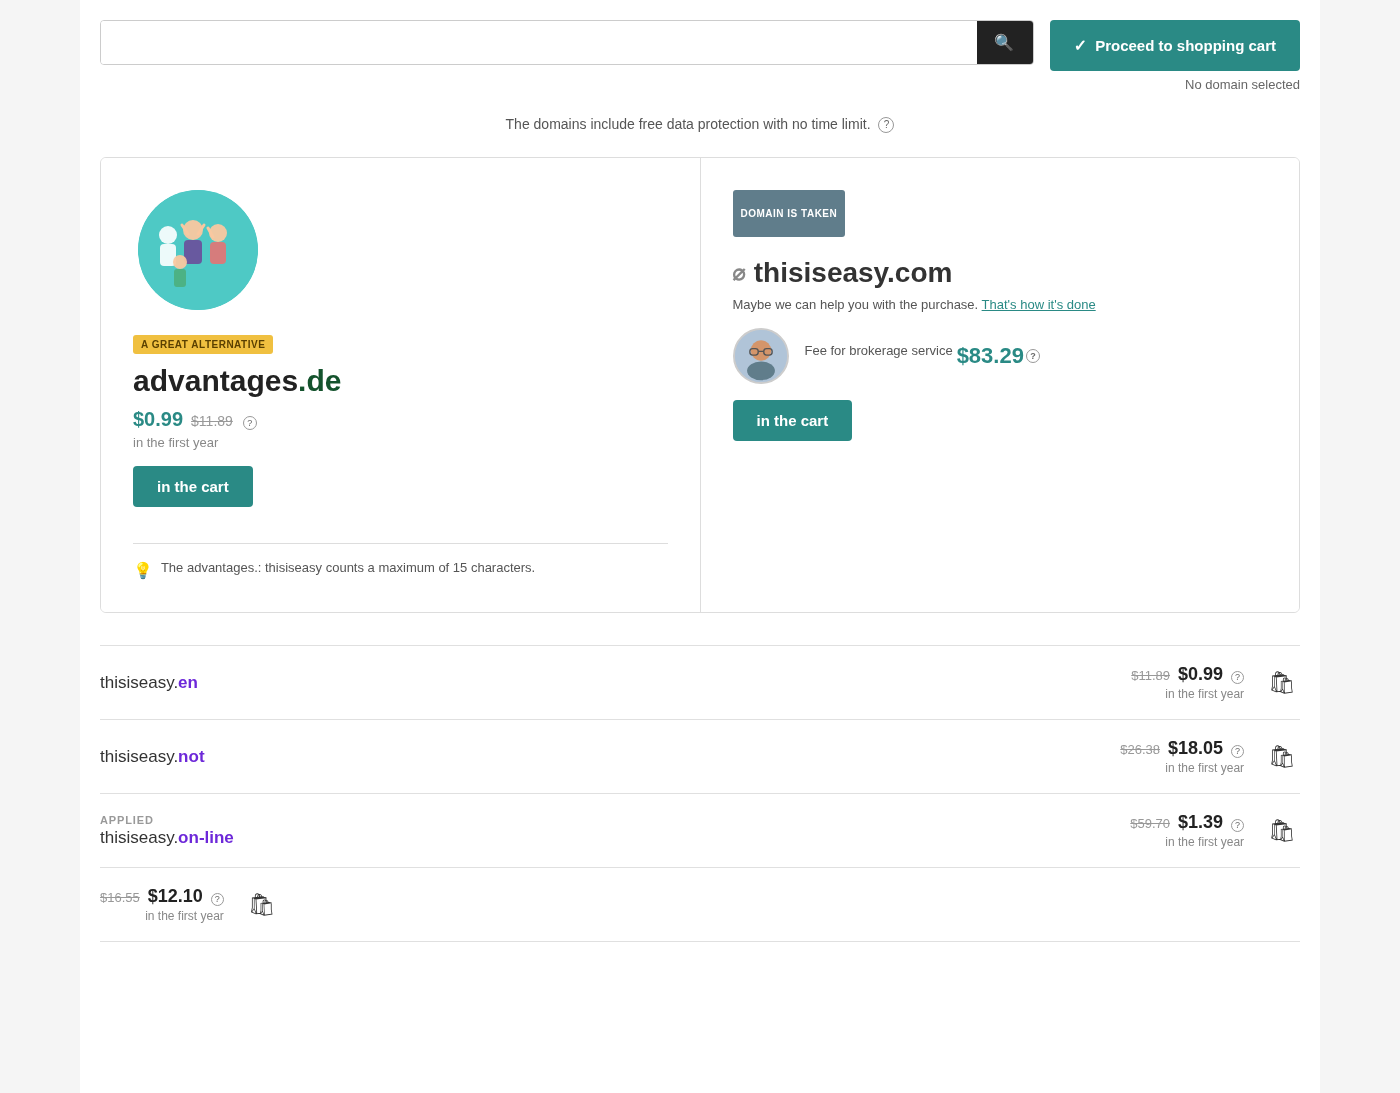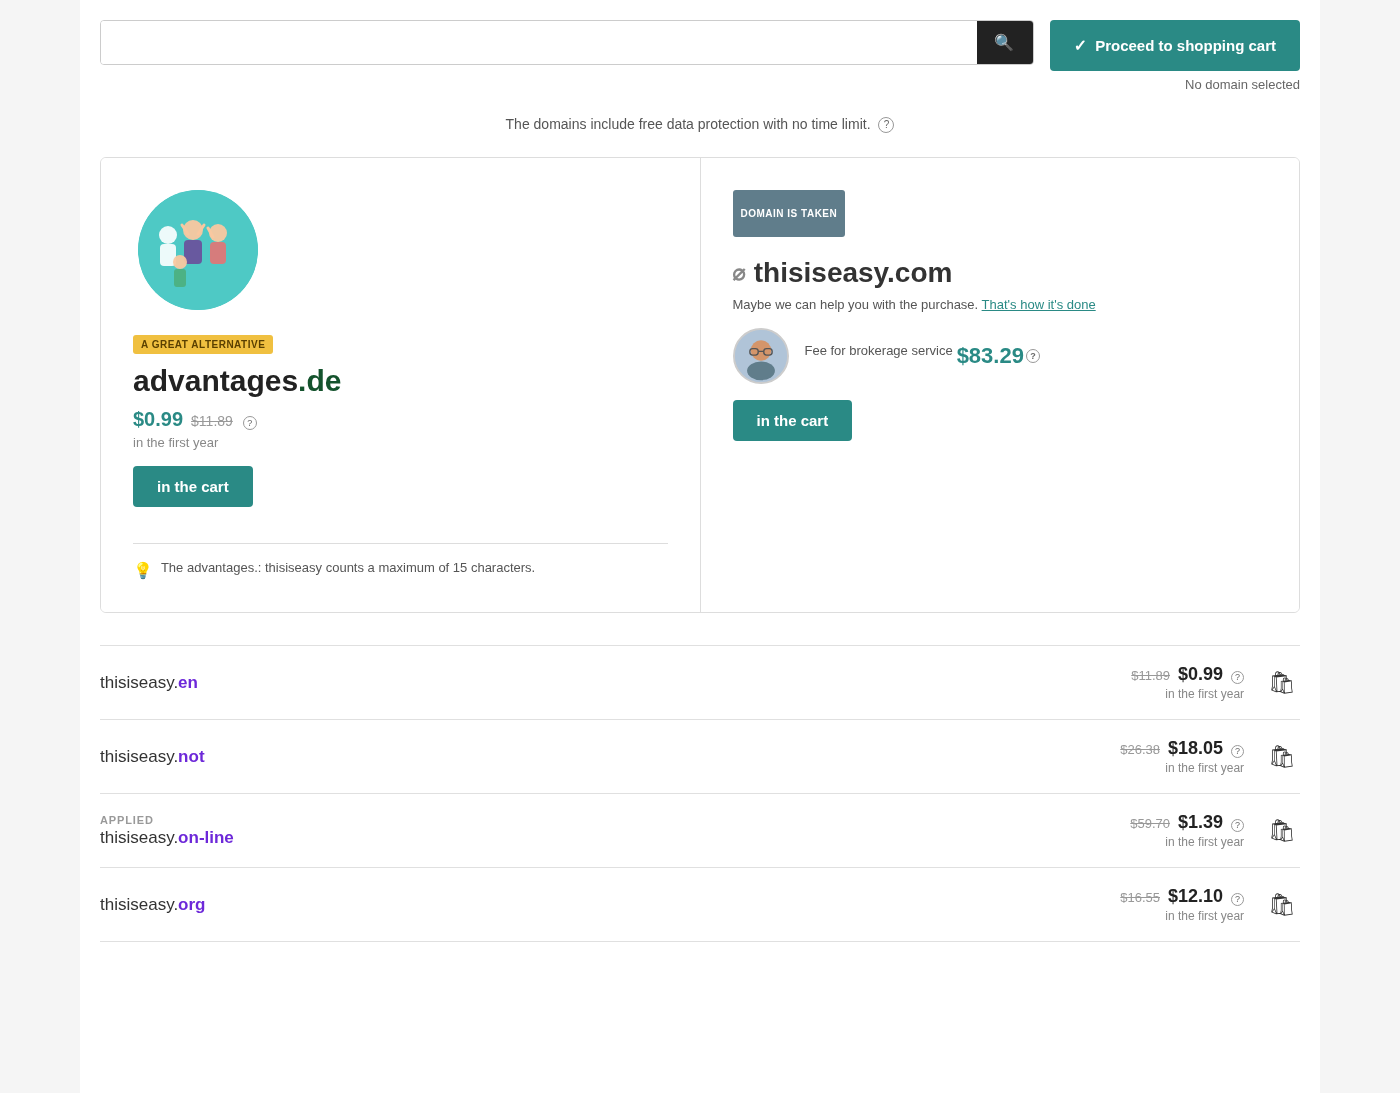--- a/index.html
+++ b/index.html
@@ -208,21 +208,20 @@
     <div class="price-line">
       <span class="old-price">$59.70</span>
       <span class="new-price">$1.39</span>
       <span style="display:inline-block;border:1px solid #999;border-radius:50%;width:13px;height:13px;font-size:9px;text-align:center;line-height:11px;color:#666;cursor:pointer;">?</span>
     </div>
     <div class="first-year">in the first year</div>
   </div>
         <span class="add-cart-icon">🛍</span>
       </div>
       <div class="domain-row">
-        <div class="domain-name"><span>thisiseasy.</span><span class="tld-bold">org</span></div>
         <div class="domain-pricing">
     <div class="price-line">
       <span class="old-price">$16.55</span>
       <span class="new-price">$12.10</span>
       <span style="display:inline-block;border:1px solid #999;border-radius:50%;width:13px;height:13px;font-size:9px;text-align:center;line-height:11px;color:#666;cursor:pointer;">?</span>
     </div>
     <div class="first-year">in the first year</div>
   </div>
         <span class="add-cart-icon">🛍</span>
       </div>

